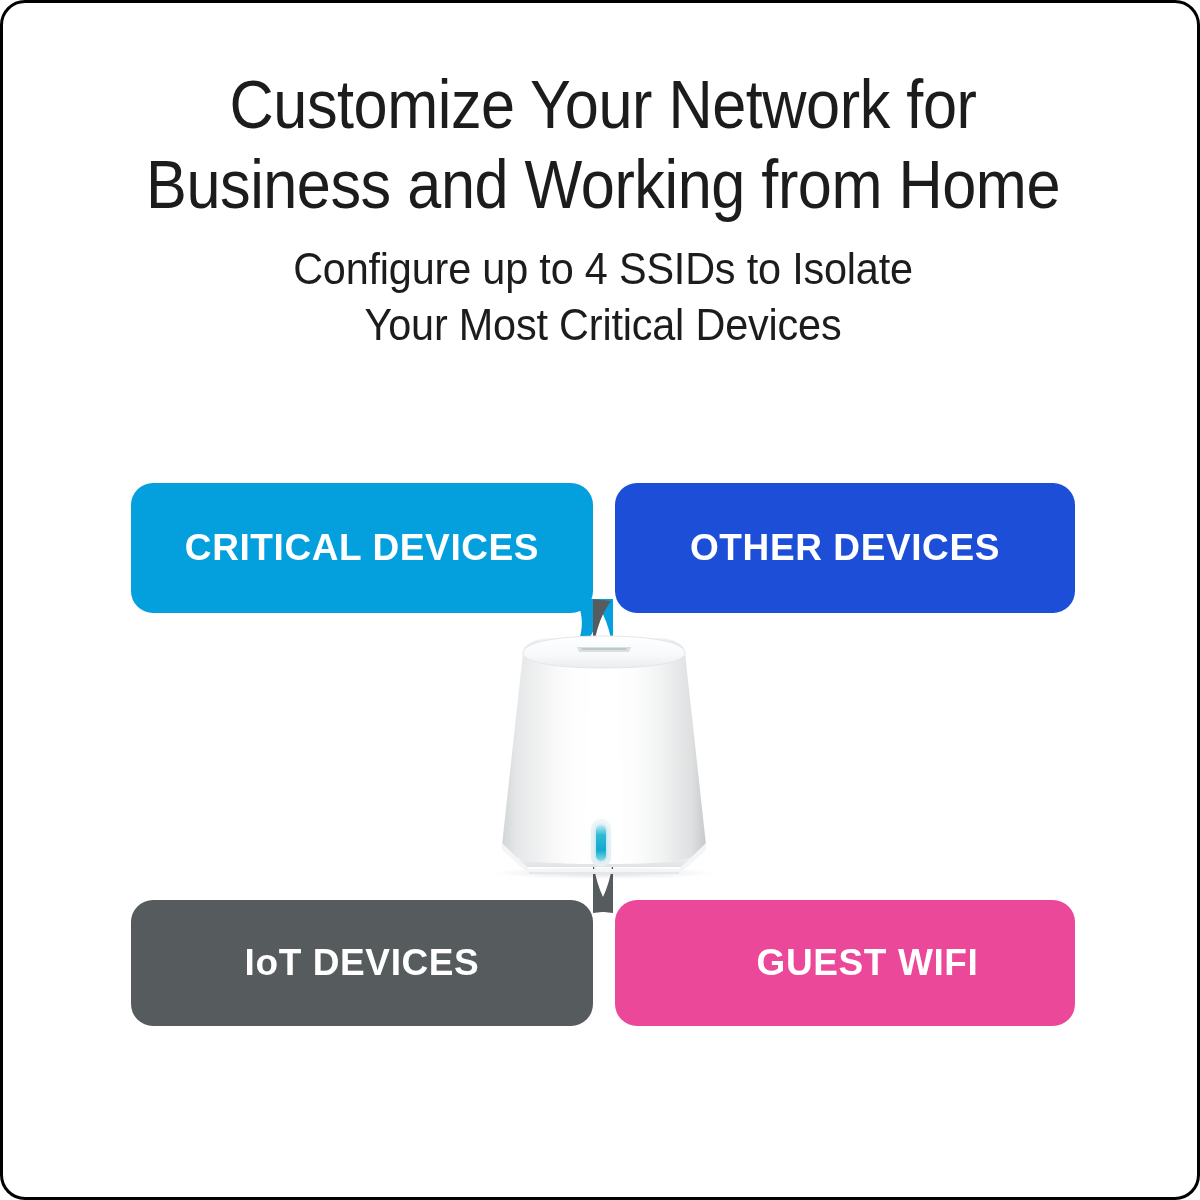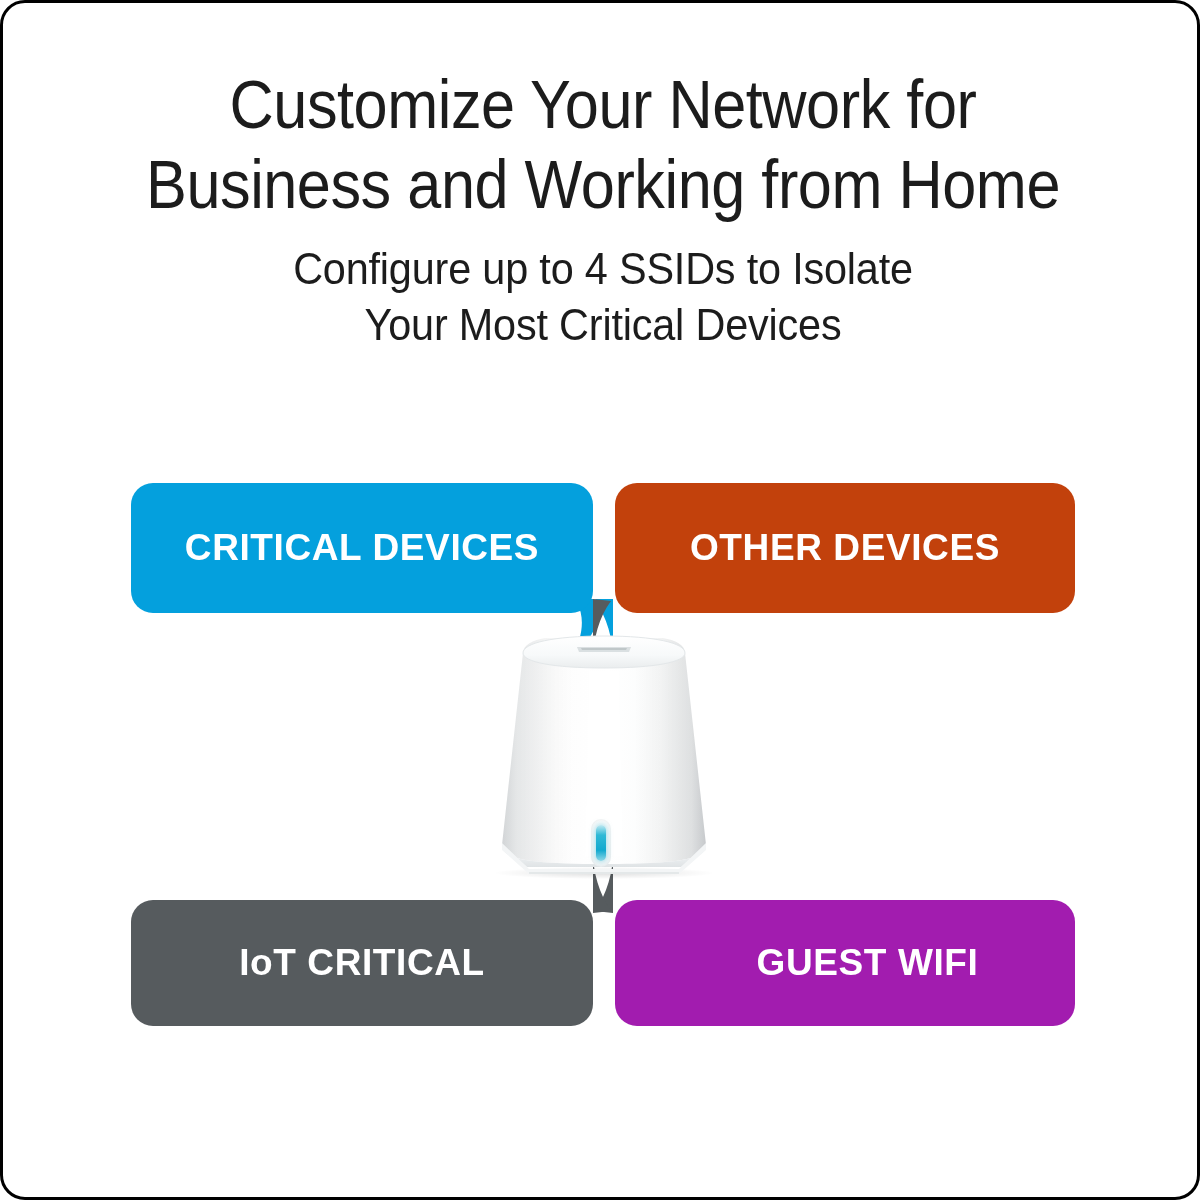--- a/index.html
+++ b/index.html
@@ -192,29 +192,29 @@
   </svg>
 
   <svg class="tail" id="tail-guest" viewBox="0 0 110 62" xmlns="http://www.w3.org/2000/svg">
     <path d="M0,62 L0,0 C0,22 6,42 18,60 Z" fill="#565b5e"></path>
   </svg>
 
   <div class="badge" id="badge-critical" style="background: rgb(4, 160, 221);">
     <span class="badge-label" style="color: rgb(255, 255, 255);">CRITICAL DEVICES</span>
   </div>
 
-  <div class="badge" id="badge-other" style="background: #c2410c;">
+  <div class="badge" id="badge-other" style="background: #1d4ed8;">
     <span class="badge-label" style="color: rgb(255, 255, 255);">OTHER DEVICES</span>
   </div>
 
   <div class="badge" id="badge-iot" style="background: rgb(86, 91, 94);">
-    <span class="badge-label" style="color: rgb(255, 255, 255);">IoT CRITICAL</span>
-  </div>
-
-  <div class="badge" id="badge-guest" style="background: #a21caf; padding-left: 45px;">
+    <span class="badge-label" style="color: rgb(255, 255, 255);">IoT DEVICES</span>
+  </div>
+
+  <div class="badge" id="badge-guest" style="background: #ec4899; padding-left: 45px;">
     <span class="badge-label" style="color: rgb(255, 255, 255);">GUEST WIFI</span>
   </div>
 
   <div class="router-shadow"></div>
 
   <div class="router">
     <svg width="222" height="255" viewBox="0 0 222 255" xmlns="http://www.w3.org/2000/svg">
       <defs>
         <linearGradient id="bodyGrad" x1="0" y1="0" x2="1" y2="0">
           <stop offset="0%" stop-color="#e2e5e7"></stop>

